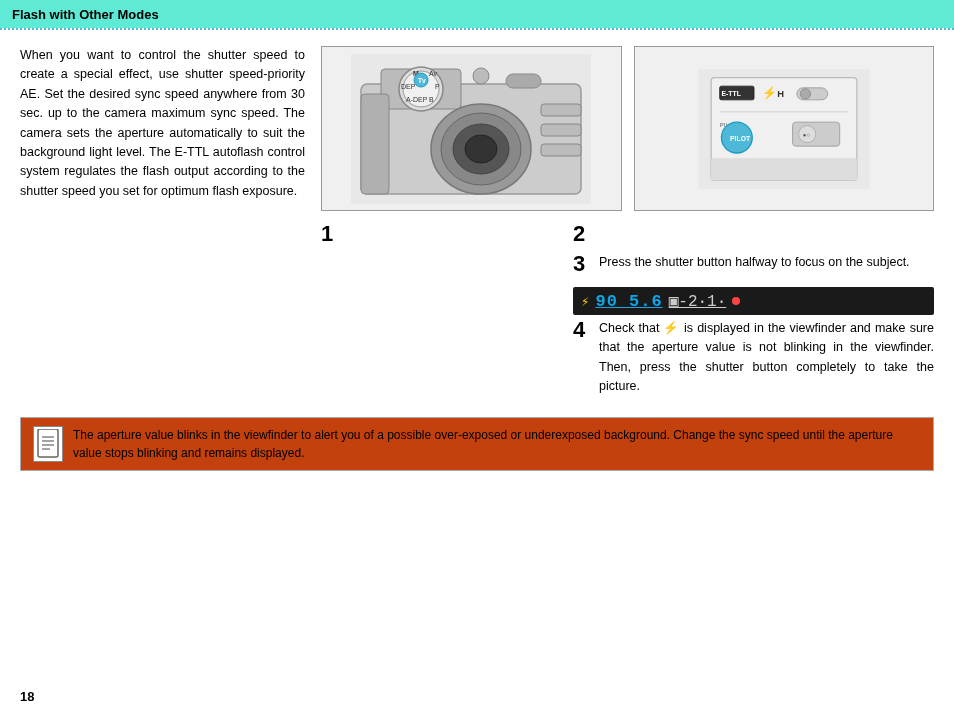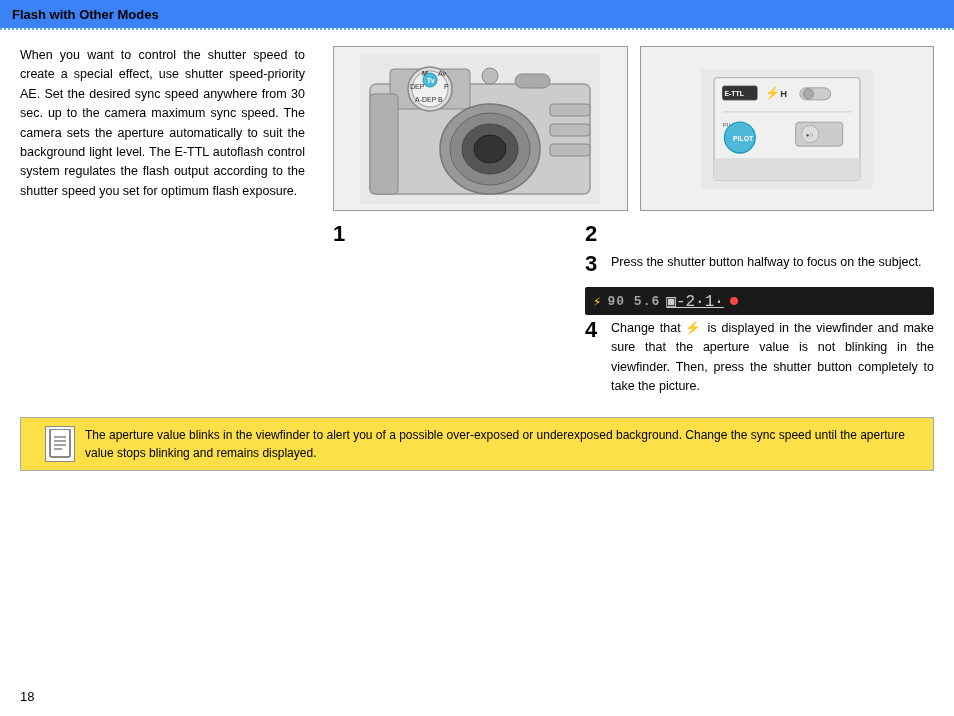--- a/index.html
+++ b/index.html
@@ -8,21 +8,21 @@
       height: 716px;
       background: #ffffff;
       font-family: Arial, sans-serif;
       font-size: 13px;
       overflow: hidden;
       position: relative;
     }
 
     
     .top-bar {
-      background: #3b82f6;
+      background: #5eead4;
       height: 28px;
       display: flex;
       align-items: center;
       padding: 0 12px;
     }
     .top-bar-title {
       font-weight: bold;
       font-size: 13px;
       color: #000;
     }
@@ -43,21 +43,21 @@
     .section-heading {
       color: #1a9abf;
       font-size: 20px;
       font-weight: bold;
       margin-bottom: 14px;
     }
 
     
     .two-col {
       display: flex;
-      gap: 28px;
+      gap: 16px;
     }
 
     
     .left-col {
       width: 285px;
       flex-shrink: 0;
     }
 
     .intro-text {
       font-size: 12.5px;
@@ -151,45 +151,46 @@
       border-radius: 2px;
       width: 100%;
     }
 
     .vf-lightning {
       color: #ffcc00;
       font-size: 14px;
     }
 
     .vf-values {
-      color: #a3a3a3;
-      font-size: 13px;
+      color: #0ea5e9;
+      font-size: 17px;
       font-weight: bold;
       letter-spacing: 1px;
+      text-decoration: underline;
     }
 
     .vf-bars {
       font-size: 16px;
       color: #ccc;
       text-decoration: underline;
     }
 
     .vf-dot {
       width: 8px;
       height: 8px;
       background: #ff4444;
       border-radius: 50%;
       display: inline-block;
     }
 
     
     .note-box {
       border: 1.5px solid #aaa;
-      background: #fde047;
-      padding: 8px 24px;
+      background: #c2410c;
+      padding: 8px 12px;
       display: flex;
       gap: 10px;
       margin-top: 12px;
       align-items: flex-start;
     }
 
     .note-icon {
       width: 30px;
       height: 36px;
       flex-shrink: 0;
@@ -207,21 +208,21 @@
       line-height: 1.5;
       color: #000;
     }
 
     
     .page-number {
       position: absolute;
       bottom: 12px;
       left: 20px;
       font-size: 13px;
-      font-weight: normal;
+      font-weight: bold;
       color: #000;
     }
 
     
     .pilot-btn {
       fill: #4db8d8;
       stroke: #1a9abf;
       stroke-width: 1.5;
     }
   </style>
@@ -344,21 +345,21 @@
           <div class="viewfinder-display">
             <span class="vf-lightning">⚡</span>
             <span class="vf-values">90&nbsp;5.6</span>
             <span class="vf-bars">▣-2·1·</span>
             <span class="vf-dot"></span>
           </div>
 
           
           <div class="step">
             <span class="step-number">4</span>
-            <span class="step-text">Change that ⚡ is displayed in the viewfinder and make sure that the aperture value is not blinking in the viewfinder. Then, press the shutter button completely to take the picture.</span>
+            <span class="step-text">Check that ⚡ is displayed in the viewfinder and make sure that the aperture value is not blinking in the viewfinder. Then, press the shutter button completely to take the picture.</span>
           </div>
         </div>
 
       </div>
 
     </div>
   </div>
 
   <div class="note-box">
     <div class="note-icon">

